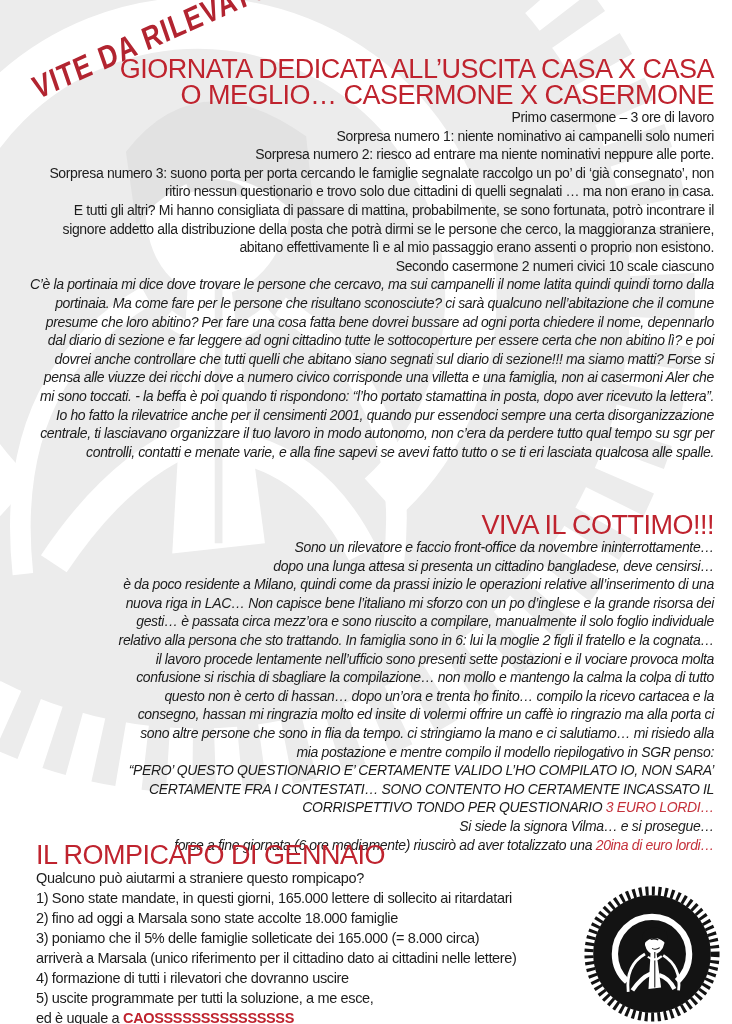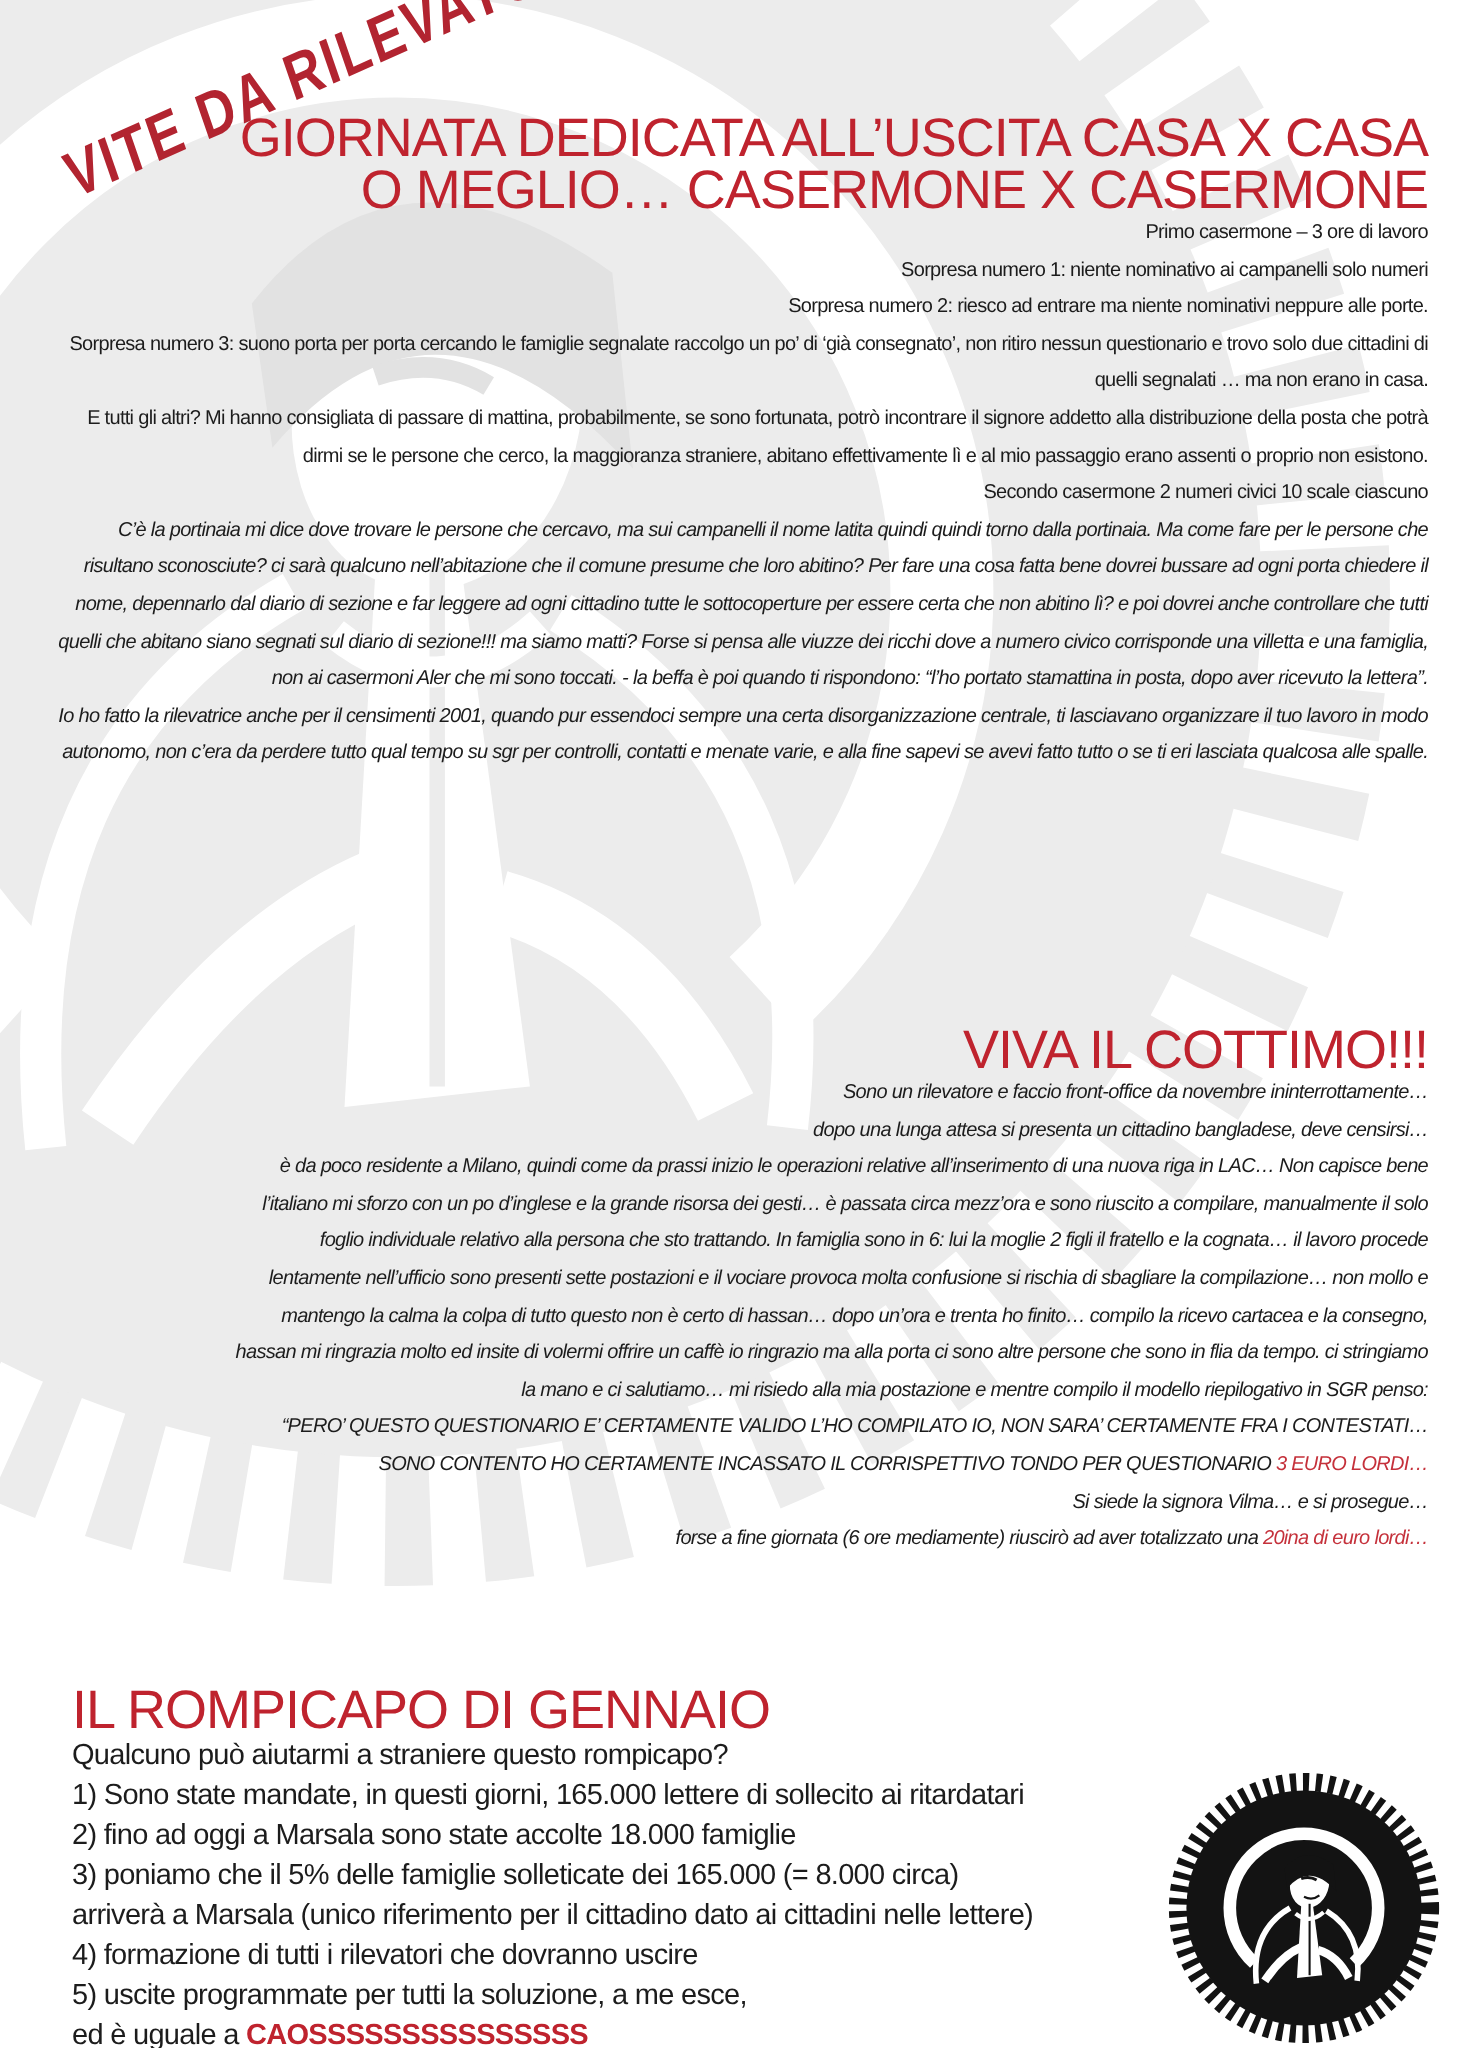--- a/index.html
+++ b/index.html
@@ -26,21 +26,21 @@
   .sec{position:absolute;left:0;width:732px;}
   .sec1{top:56px;}
   .sec2{top:512px;}
   .sec3{top:842px;}
   .h-red{color:var(--accent);font-weight:normal;font-size:27px;line-height:26px;letter-spacing:-0.5px;}
   .right{text-align:right;}
   .left{text-align:left;}
   .col1{padding-left:28px;padding-right:18px;}
   .col2{padding-left:116px;padding-right:18px;font-style:italic;}
   .col3{padding-left:36px;padding-right:60px;}
-  p.body{margin:0;font-size:10px;line-height:18.6px;letter-spacing:-0.35px;color:var(--ink);}
+  p.body{margin:0;font-size:14px;line-height:18.6px;letter-spacing:-0.35px;color:var(--ink);}
   .sec3 p.body{line-height:20px;font-size:14.5px;}
   .mt{margin-top:5px;font-style:italic;}
   .red{color:var(--accent-soft);}
   .red-b{color:var(--accent);font-weight:bold;}
   .badge{position:absolute;left:582px;top:884px;z-index:2;}
 </style>
 </head>
 <body>
 
 <div class="page">

